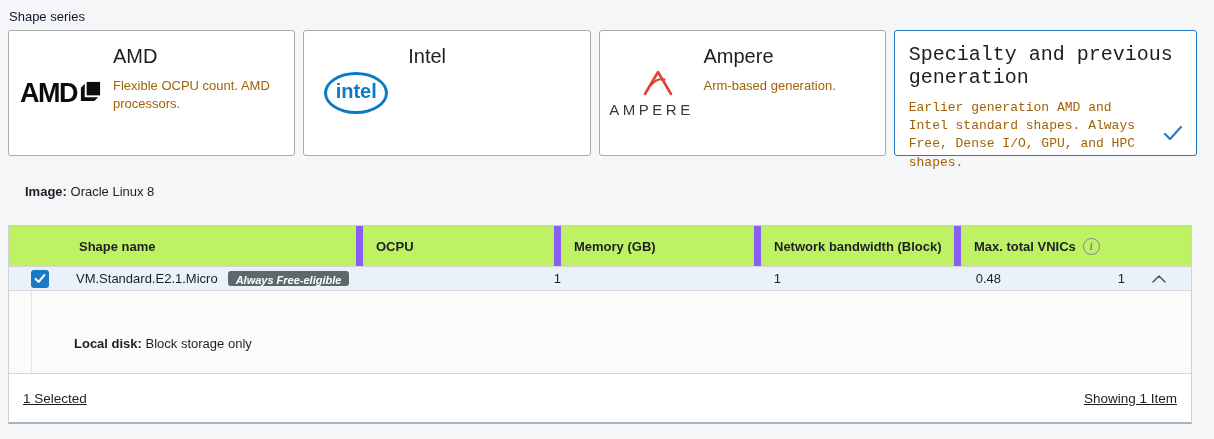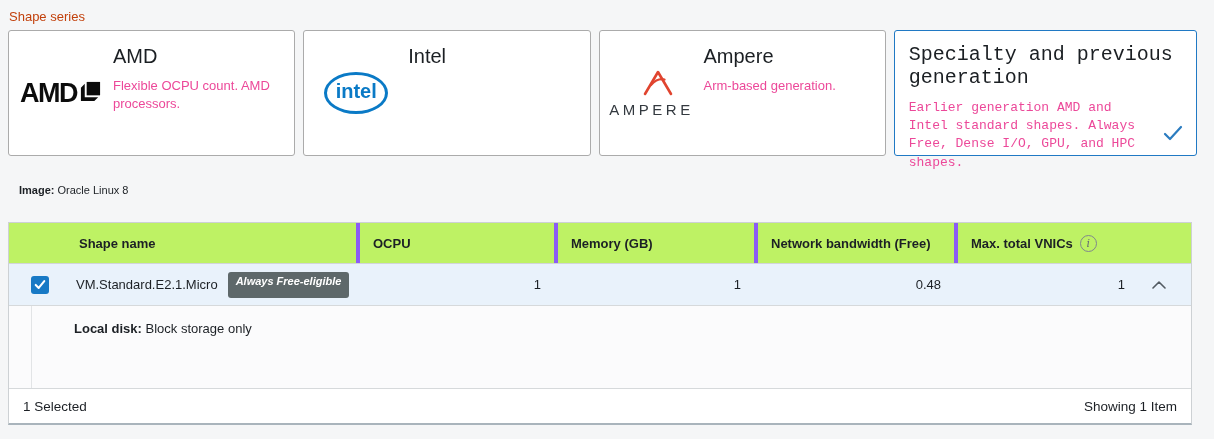--- a/index.html
+++ b/index.html
@@ -7,21 +7,21 @@
   body {
     background: #f5f6f7;
     font-family: "Liberation Sans", sans-serif;
     color: #1c2025;
     font-size: 13px;
   }
 
   
   .series-label {
     margin: 9px 0 6px 9px;
-    color: #c2410c;
+    color: #0f172a;
     font-size: 13px;
   }
   .cards {
     display: flex;
     gap: 8px;
     margin: 0 17px 0 8px;
   }
   .card {
     flex: 1 1 0;
     height: 126px;
@@ -49,21 +49,21 @@
   }
   .card-body { flex: 1; padding-top: 2px; }
   .card-title {
     font-size: 20px;
     color: #1b1f23;
     line-height: 1.15;
     margin-bottom: 9px;
   }
   .card-desc {
     font-size: 13px;
-    color: #ec4899;
+    color: #a16207;
     line-height: 1.4;
     max-width: 180px;
   }
   .card.selected .card-title { margin-bottom: 10px; }
   .card.selected .card-desc { max-width: 236px; }
   .check-icon {
     position: absolute;
     right: 13px;
     bottom: 10px;
   }
@@ -78,80 +78,81 @@
     color: #0a7ac6;
     font-size: 20px; font-weight: 700;
     display: flex; align-items: center; justify-content: center;
     padding-bottom: 3px;
   }
   .ampere-logo { display: flex; flex-direction: column; align-items: center; }
   .ampere-a { margin-left: 14px; }
   .ampere-word { font-size: 15px; letter-spacing: 3.5px; color: #33393f; font-weight: 500; margin-top: 2px; }
 
   
-  .image-line { margin: 28px 0 0 19px; font-size: 11px; }
+  .image-line { margin: 28px 0 0 25px; font-size: 13px; }
   .image-line .lbl { font-weight: 700; }
 
   
   .shape-table {
     margin: 26px 22px 0 8px;
     background: #bef264;
     border: 1px solid #cdd1d4;
     border-bottom: 2px solid #a9b4bc;
   }
   .t-header { display: flex; height: 40px; align-items: stretch; }
   .t-header .hcell {
     display: flex; align-items: center;
     font-weight: 700; font-size: 13px;
     padding-left: 13px;
   }
-  .hcell + .hcell { border-left: 4px solid #8b5cf6; }
+  .hcell + .hcell { border-left: 7px solid #8b5cf6; }
   .h-shape { width: 347px; padding-left: 70px !important; }
   .h-ocpu { width: 198px; }
   .h-mem { width: 200px; }
   .h-net { width: 200px; }
   .h-vnic { flex: 1; }
   .info-icon {
     display: inline-flex; align-items: center; justify-content: center;
     width: 17px; height: 17px;
     border: 1px solid #80878d;
     border-radius: 50%;
     color: #666d73;
     font-family: "DejaVu Serif", serif;
     font-style: italic;
     font-size: 11px; font-weight: 400;
     margin-left: 7px;
     cursor: pointer;
   }
 
   .t-row {
-    display: flex; height: 42px; align-items: center;
+    display: flex; height: 24px; align-items: center;
     background: #e9f2fb;
     border-top: 1px solid #d2d5d8;
     font-size: 13px;
+    gap: 20px;
   }
   .r-shape { width: 347px; display: flex; align-items: center; }
   .checkbox {
     width: 18px; height: 18px;
     background: #1879c5;
     border-radius: 3px;
     margin-left: 22px;
     display: inline-flex; align-items: center; justify-content: center;
     cursor: pointer;
     flex: none;
   }
   .shape-name { margin-left: 27px; }
   .badge {
     margin-left: 10px;
     background: #5e686a;
     color: #fff;
     font-style: italic;
     font-weight: 600;
     font-size: 11px;
-    padding: 3px 8px 11px;
+    padding: 3px 8px 0;
     border-radius: 3px;
     white-space: nowrap;
   }
   .r-num { text-align: right; padding-right: 13px; }
   .r-ocpu { width: 198px; }
   .r-mem { width: 200px; }
   .r-net { width: 200px; }
   .r-vnic { flex: 1; display: flex; align-items: center; justify-content: flex-end; }
   .chevron-btn {
     width: 40px; height: 30px;
@@ -161,30 +162,31 @@
   }
 
   .t-detail {
     display: flex;
     height: 83px;
     background: #fbfbfc;
     border-top: 1px solid #d6d9db;
   }
   .d-gutter { width: 23px; border-right: 1px solid #e2e4e6; flex: none; }
   .d-body { padding: 15px 0 0 42px; }
-  .d-line { margin-bottom: 14px; font-size: 13px; }
+  .d-line { margin-bottom: 14px; font-size: 13px; margin-top: 30px; }
   .d-line .lbl { font-weight: 700; }
 
   .t-footer {
-    display: flex; height: 35px;
+    display: flex; height: 49px;
     align-items: center; justify-content: space-between;
     border-top: 1px solid #d6d9db;
     padding: 0 14px 0 14px;
     font-size: 13.5px;
     background: #fff;
+    text-decoration: underline;
   }
 </style>
 </head>
 <body>
 
 <div class="series-label">Shape series</div>
 
 <div class="cards">
 
   <div class="card">
@@ -248,21 +250,21 @@
   <span class="lbl">Image:</span>
   <span>Oracle Linux 8</span>
 </div>
 
 <div class="shape-table">
 
   <div class="t-header">
     <div class="hcell h-shape">Shape name</div>
     <div class="hcell h-ocpu">OCPU</div>
     <div class="hcell h-mem">Memory (GB)</div>
-    <div class="hcell h-net">Network bandwidth (Free)</div>
+    <div class="hcell h-net">Network bandwidth (Block)</div>
     <div class="hcell h-vnic">
       <span>Max. total VNICs</span>
       <span class="info-icon">i</span>
     </div>
   </div>
 
   <div class="t-row">
     <div class="r-shape">
       <span class="checkbox">
         <svg width="12" height="11" viewBox="0 0 14 12">

